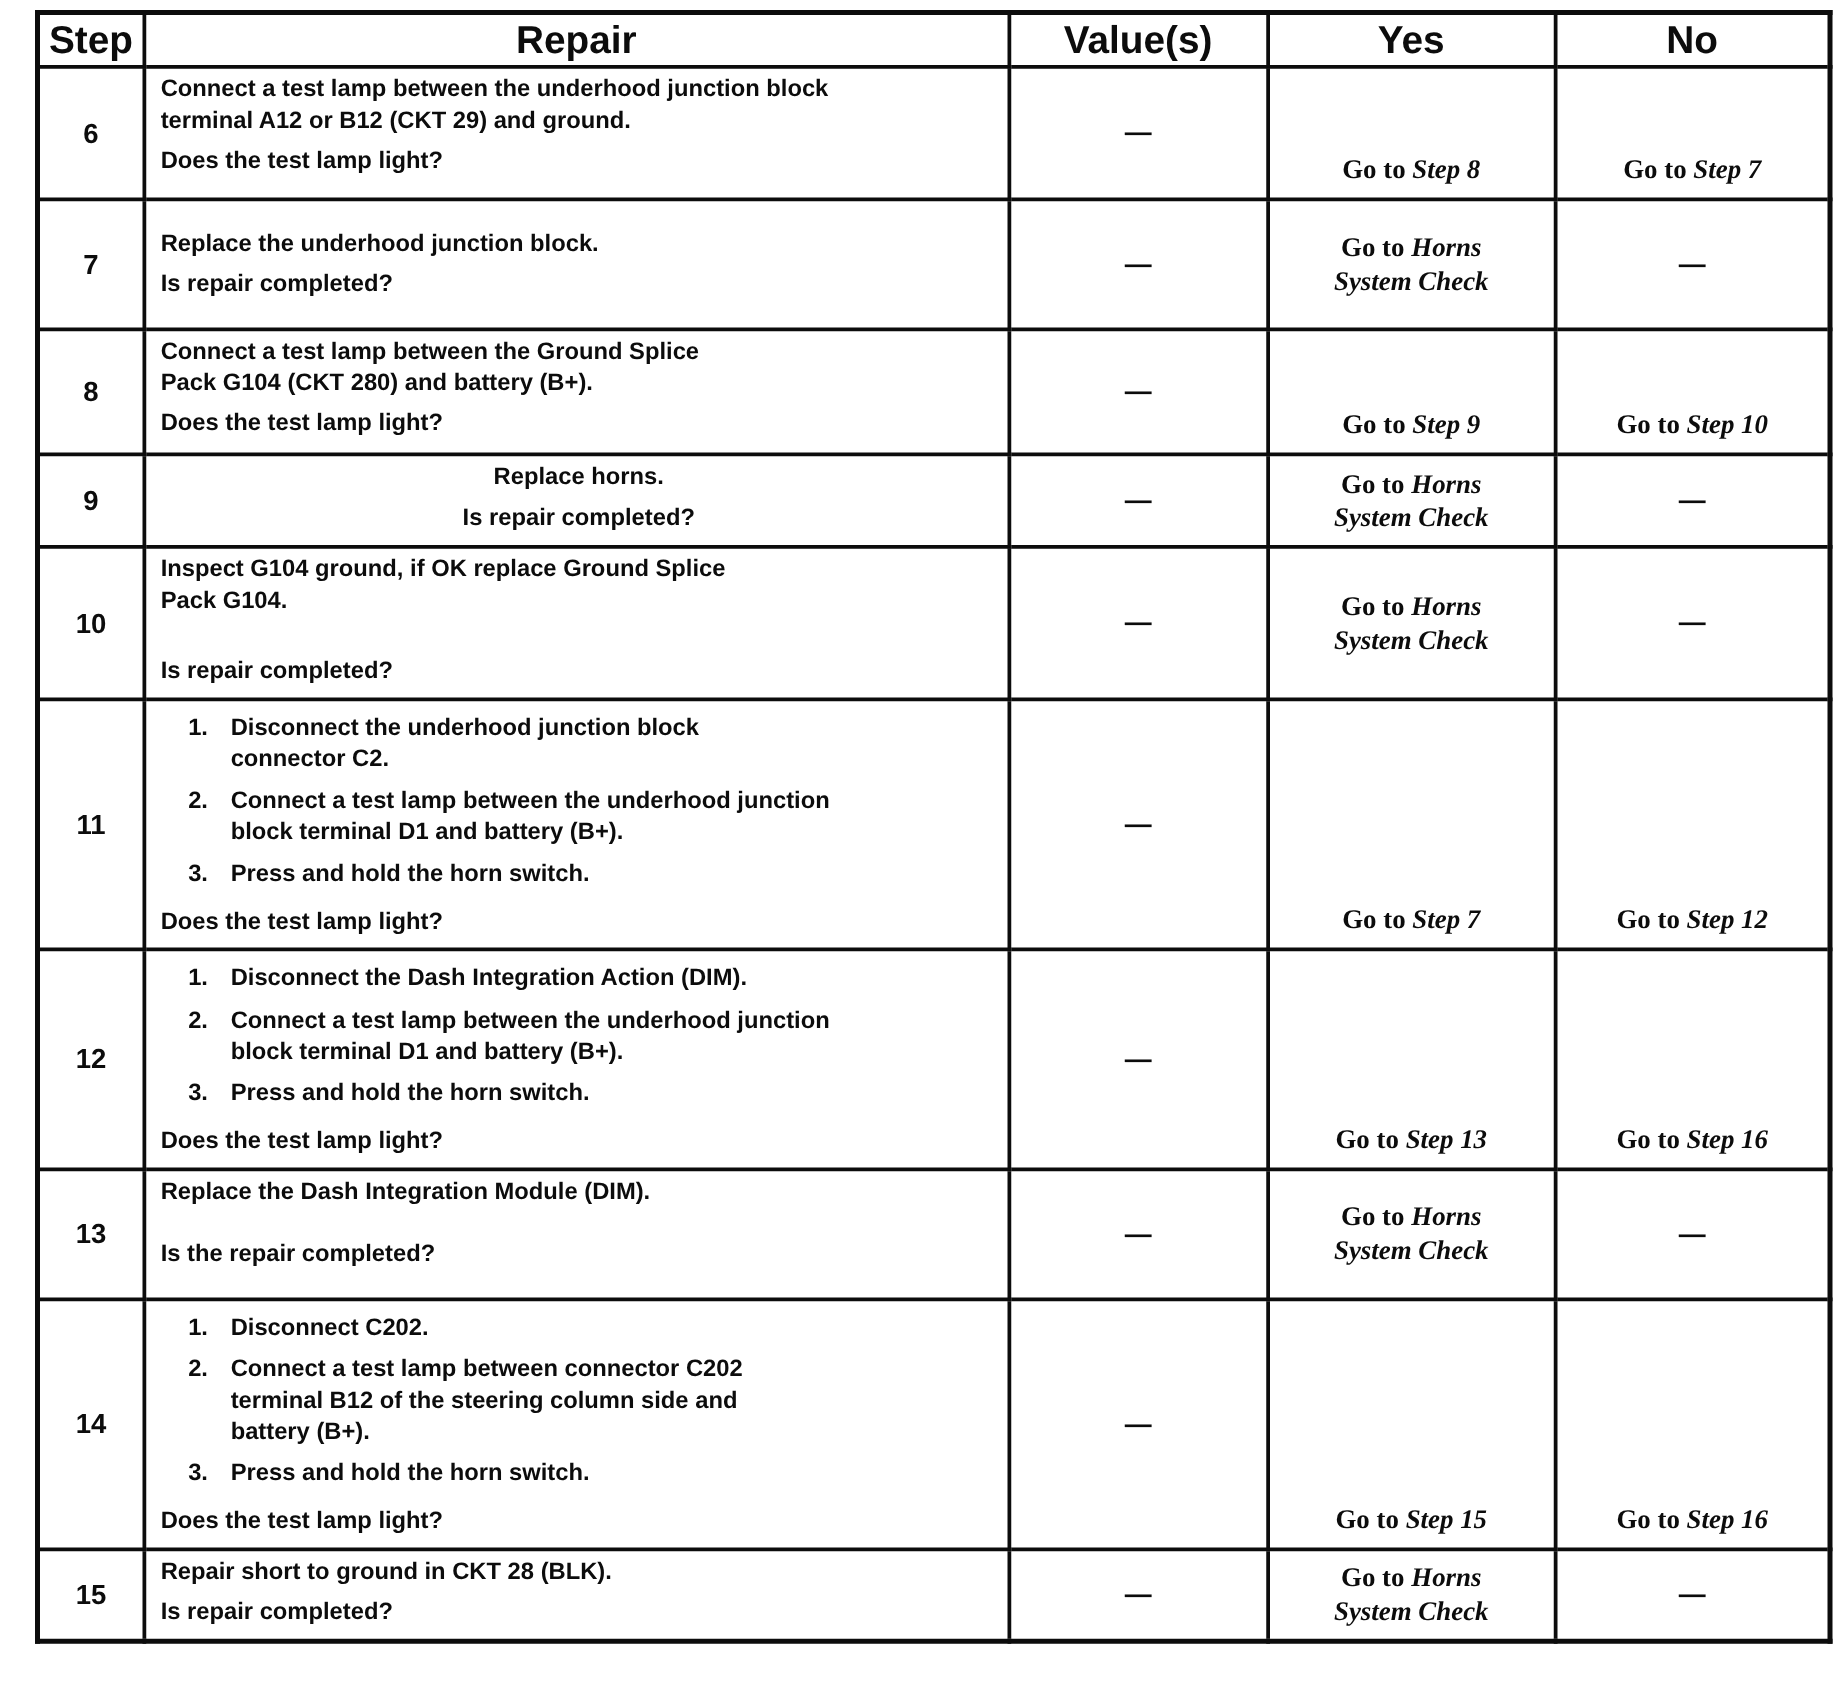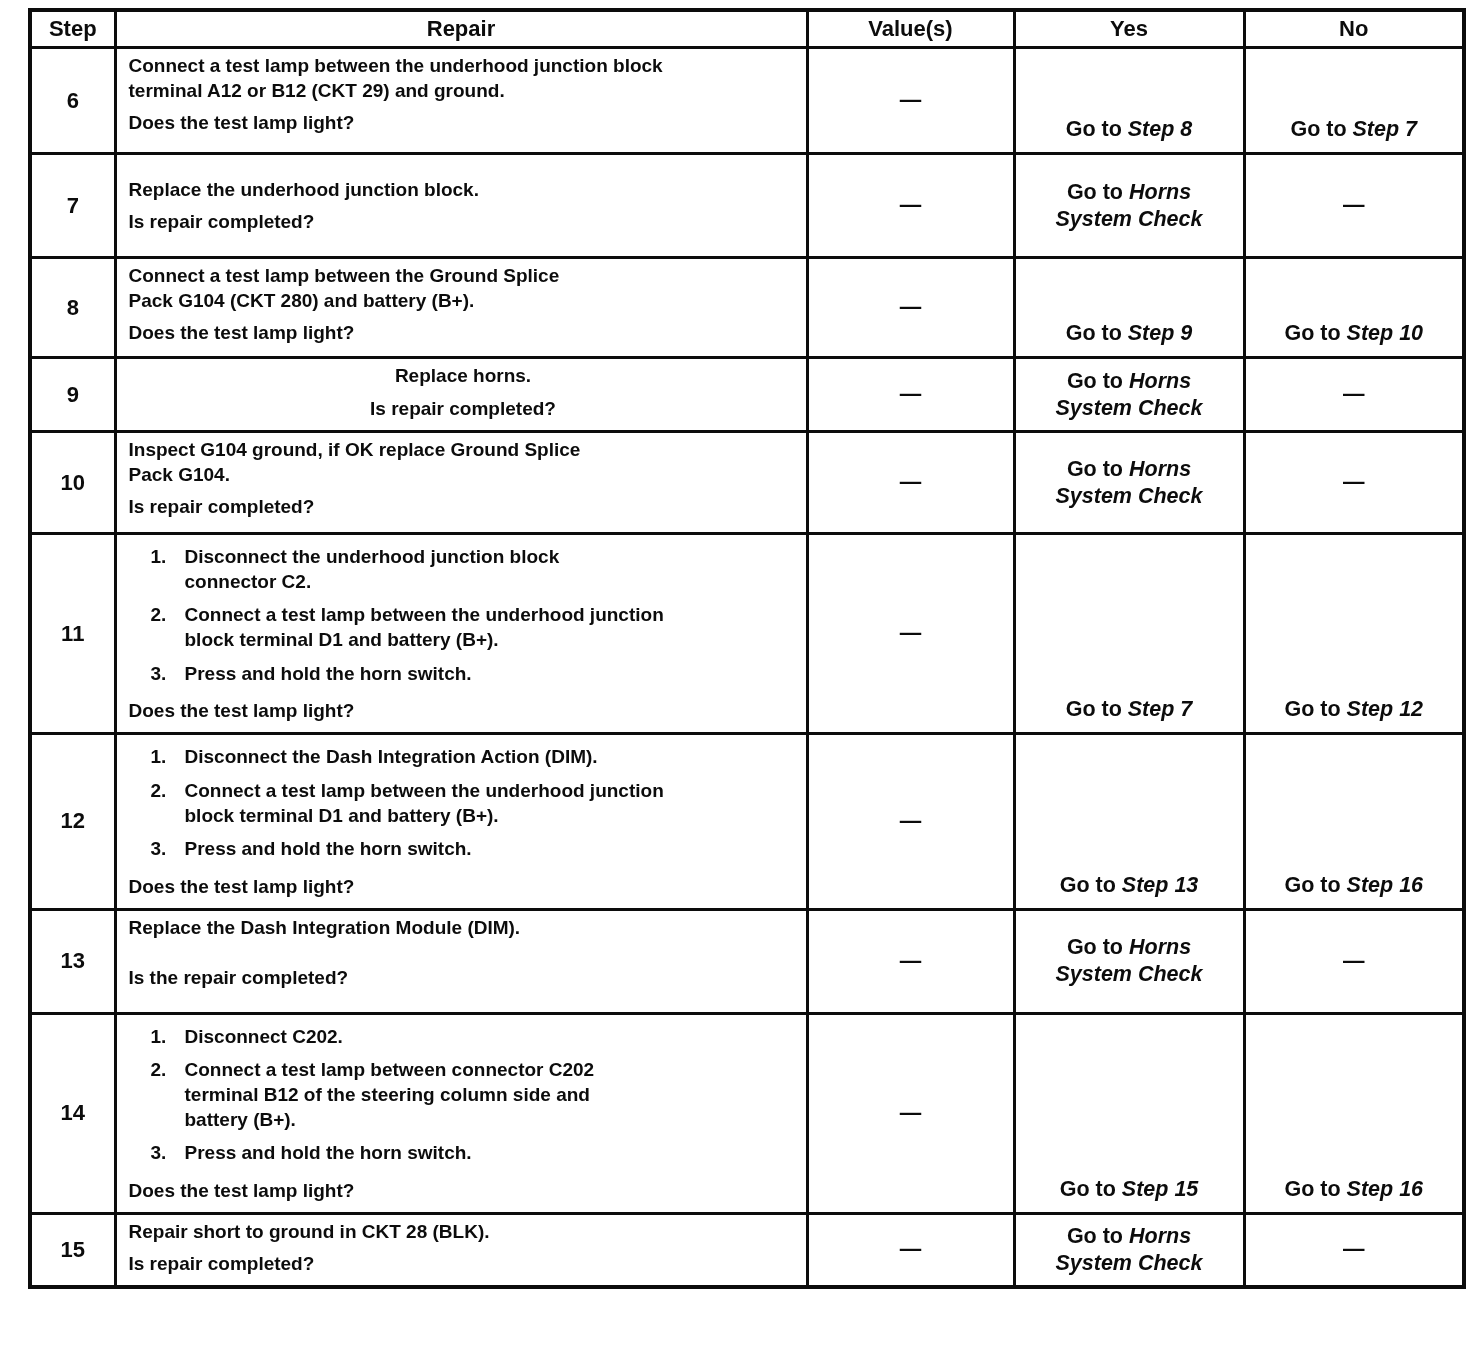--- a/index.html
+++ b/index.html
@@ -26,21 +26,21 @@
   col.c-value { width: 207px; }
   col.c-yes   { width: 230px; }
   col.c-no    { width: 220px; }
 
   th, td {
     border: 3px solid #0c0c0c;
     padding: 0;
   }
   thead th {
     height: 30px;
-    font-size: 22px;
+    font-size: 31px;
     font-weight: 700;
     text-align: center;
     vertical-align: middle;
     padding: 2px 4px;
   }
 
   td.step-cell {
     text-align: center;
     vertical-align: middle;
     font-size: 22px;
@@ -81,21 +81,21 @@
   td.result-cell {
     font-size: 21.5px;
     font-weight: 600;
     text-align: center;
   }
   td.result-cell.bottom {
     vertical-align: bottom;
     padding-bottom: 9px;
   }
   td.result-cell.middle { vertical-align: middle; }
-  .goto { text-align: center; line-height: 1.25; }
+  .goto { text-align: center; line-height: 1.25; font-family: Liberation Serif, serif; }
   .goto.step { white-space: nowrap; }
   .goto.check { max-width: 172px; margin: 0 auto; }
   .goto-target { font-style: italic; }
   .dash { letter-spacing: 0; }
 </style>
 </head>
 <body>
 
 <table class="diag">
   <colgroup>
@@ -181,21 +181,21 @@
         </td>
         <td class="value-cell">—</td>
         <td class="result-cell middle">
           <div class="goto check"><span class="goto-prefix">Go to </span><span class="goto-target">Horns System Check</span></div>
         </td>
         <td class="result-cell middle"><span class="dash">—</span></td>
       </tr>
       <tr class="data-row" style="height: 102px;">
         <td class="step-cell">10</td>
         <td class="action-cell">
-          <div class="action-inner" style="min-height: 86px;">
+          <div class="action-inner" style="min-height: 86px; gap: 24px;">
             <div class="action-list">
               <div class="action-par">Inspect G104 ground, if OK replace Ground Splice
 Pack G104.</div>
             </div>
             <div class="question">Is repair completed?</div>
           </div>
         </td>
         <td class="value-cell">—</td>
         <td class="result-cell middle">
           <div class="goto check"><span class="goto-prefix">Go to </span><span class="goto-target">Horns System Check</span></div>

